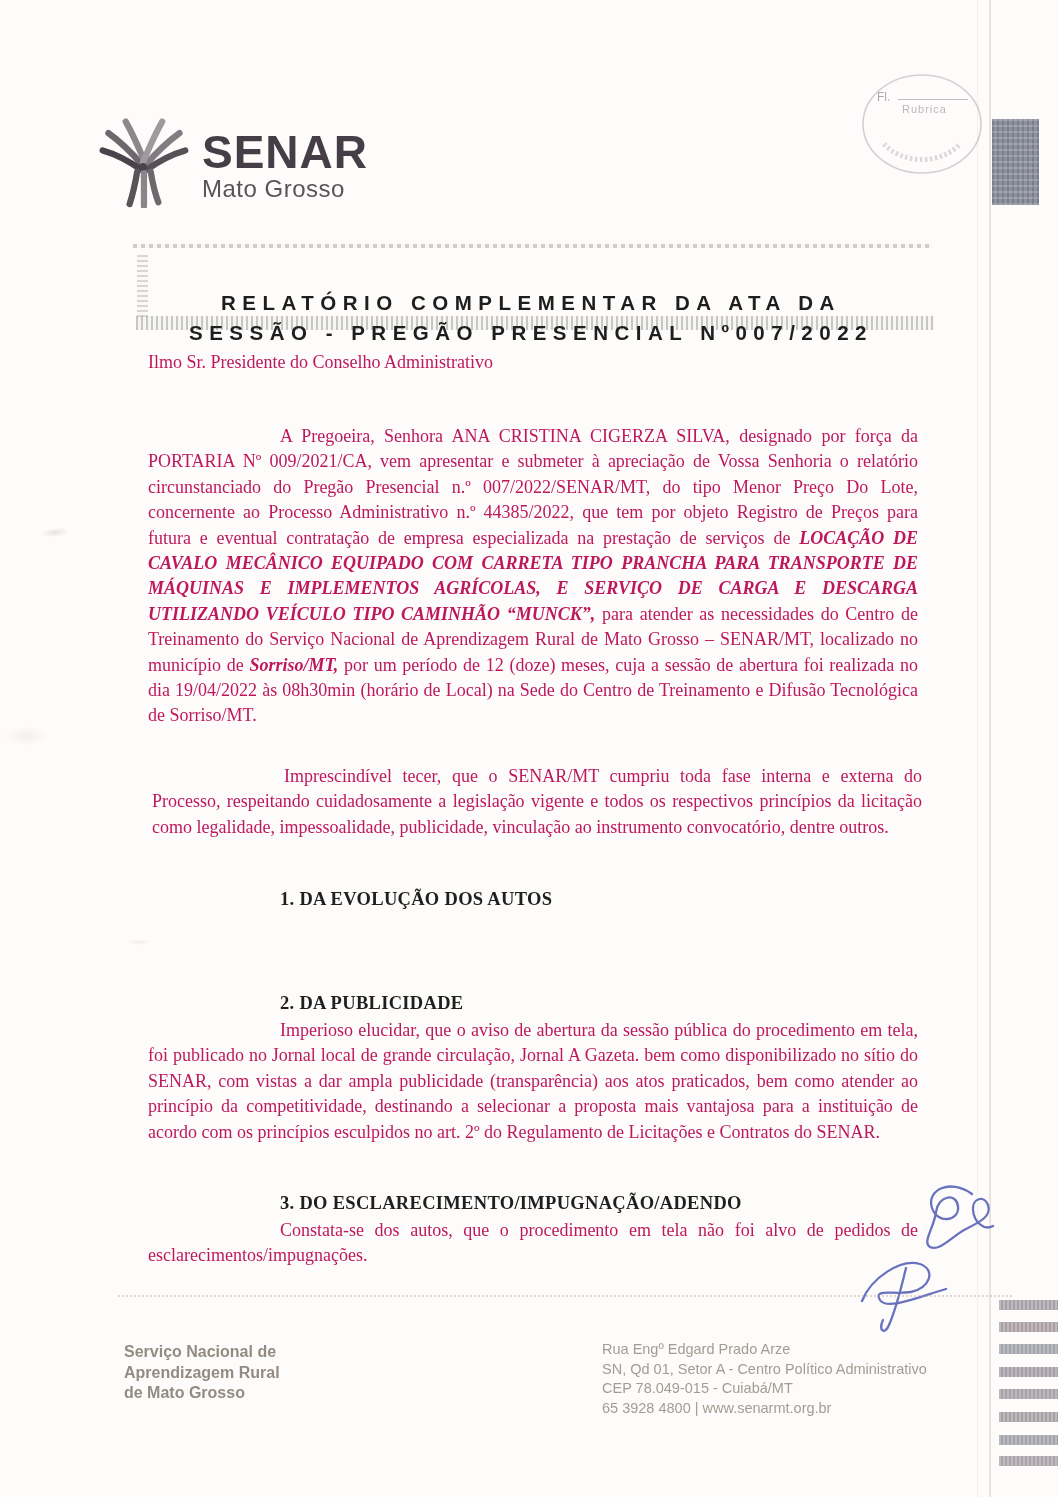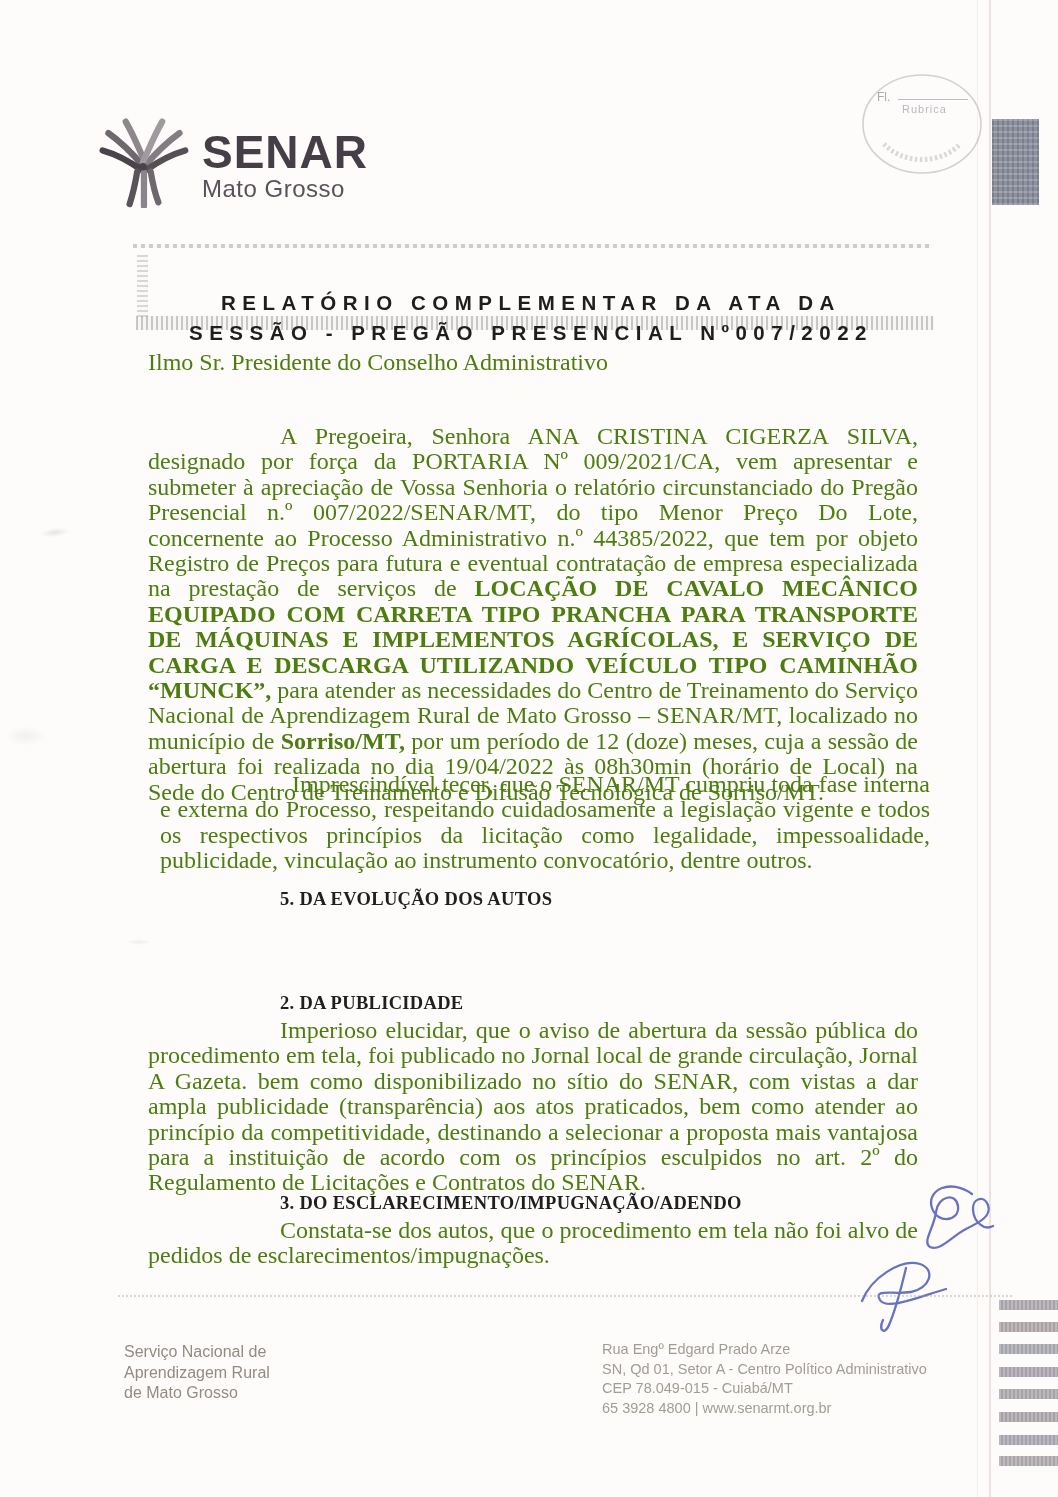--- a/index.html
+++ b/index.html
@@ -38,31 +38,31 @@
       background:repeating-linear-gradient(90deg,rgba(130,130,130,.7) 0 4px,rgba(230,230,230,.3) 4px 8px);}
   .title-leftbar{position:absolute;left:137px;top:255px;width:11px;height:62px;opacity:.6;
       background:repeating-linear-gradient(0deg,rgba(140,140,140,.55) 0 2px,rgba(235,235,235,.3) 2px 5px);}
   .title-bottombar{position:absolute;left:136px;top:316px;width:798px;height:14px;opacity:.65;
       background:repeating-linear-gradient(90deg,rgba(115,115,115,.6) 0 2px,rgba(228,228,228,.4) 2px 5px);}
   .doc-title{position:absolute;left:148px;top:252px;width:766px;text-align:center;
       font-family:"Liberation Sans",sans-serif;font-weight:bold;font-size:20.5px;line-height:30px;
       letter-spacing:6.5px;color:#1e1e1e;margin-top:36px;}
 
   
-  .bt{position:absolute;left:148px;width:770px;font-size:24px;line-height:25.4px;text-align:justify;color:#4d7c0f;}
+  .bt{position:absolute;left:148px;width:770px;font-size:18px;line-height:25.4px;text-align:justify;color:#be185d;}
   .indent{text-indent:132px;}
   .sec-heading{position:absolute;left:280px;font-size:18.5px;font-weight:bold;color:#1f1f1f;letter-spacing:.3px;}
-  .b{font-weight:bold;}
+  .b{font-weight:bold;font-style:italic;}
 
   
   .sig-svg{position:absolute;left:0;top:0;pointer-events:none;}
 
   
   .footer-org{position:absolute;left:124px;top:1342px;font-family:"Liberation Sans",sans-serif;
-      font-size:16px;font-weight:normal;line-height:20.5px;color:#81776e;opacity:.85;}
+      font-size:16px;font-weight:bold;line-height:20.5px;color:#81776e;opacity:.85;}
   .footer-org span{display:block;}
   .footer-addr{position:absolute;left:602px;top:1340px;font-family:"Liberation Sans",sans-serif;
       font-size:14.5px;line-height:19.5px;color:#a29d94;}
   .footer-addr span{display:block;}
 </style>
 </head>
 <body>
 
 <div class="page">
 
@@ -109,23 +109,23 @@
   <div class="title-bottombar"></div>
   <div class="doc-title">
     <div>RELATÓRIO COMPLEMENTAR DA ATA DA</div>
     <div>SESSÃO - PREGÃO PRESENCIAL Nº007/2022</div>
   </div>
 
   <div class="bt" style="top:350px;">Ilmo Sr. Presidente do Conselho Administrativo</div>
 
   <p class="bt indent" style="top:424px;margin:0;"><span>A Pregoeira, Senhora ANA CRISTINA CIGERZA SILVA, designado por força da PORTARIA Nº 009/2021/CA, vem apresentar e submeter à apreciação de Vossa Senhoria o relatório circunstanciado do Pregão Presencial n.º 007/2022/SENAR/MT, do tipo Menor Preço Do Lote, concernente ao Processo Administrativo n.º 44385/2022, que tem por objeto Registro de Preços para futura e eventual contratação de empresa especializada na prestação de serviços de </span><span class="b">LOCAÇÃO DE CAVALO MECÂNICO EQUIPADO COM CARRETA TIPO PRANCHA PARA TRANSPORTE DE MÁQUINAS E IMPLEMENTOS AGRÍCOLAS, E SERVIÇO DE CARGA E DESCARGA UTILIZANDO VEÍCULO TIPO CAMINHÃO “MUNCK”,</span><span> para atender as necessidades do Centro de Treinamento do Serviço Nacional de Aprendizagem Rural de Mato Grosso – SENAR/MT, localizado no município de </span><span class="b">Sorriso/MT,</span><span> por um período de 12 (doze) meses, cuja a sessão de abertura foi realizada no dia 19/04/2022 às 08h30min (horário de Local) na Sede do Centro de Treinamento e Difusão Tecnológica de Sorriso/MT.</span></p>
 
-  <p class="bt indent" style="top:760px;margin:12px;">Imprescindível tecer, que o SENAR/MT cumpriu toda fase interna e externa do Processo, respeitando cuidadosamente a legislação vigente e todos os respectivos princípios da licitação como legalidade, impessoalidade, publicidade, vinculação ao instrumento convocatório, dentre outros.</p>
+  <p class="bt indent" style="top:760px;margin:4px;">Imprescindível tecer, que o SENAR/MT cumpriu toda fase interna e externa do Processo, respeitando cuidadosamente a legislação vigente e todos os respectivos princípios da licitação como legalidade, impessoalidade, publicidade, vinculação ao instrumento convocatório, dentre outros.</p>
 
-  <div class="sec-heading" style="top:889px;">5. DA EVOLUÇÃO DOS AUTOS</div>
+  <div class="sec-heading" style="top:889px;">1. DA EVOLUÇÃO DOS AUTOS</div>
 
   <div class="sec-heading" style="top:993px;">2. DA PUBLICIDADE</div>
   <p class="bt indent" style="top:1018px;margin:0;">Imperioso elucidar, que o aviso de abertura da sessão pública do procedimento em tela, foi publicado no Jornal local de grande circulação, Jornal A Gazeta. bem como disponibilizado no sítio do SENAR, com vistas a dar ampla publicidade (transparência) aos atos praticados, bem como atender ao princípio da competitividade, destinando a selecionar a proposta mais vantajosa para a instituição de acordo com os princípios esculpidos no art. 2º do Regulamento de Licitações e Contratos do SENAR.</p>
 
   <div class="sec-heading" style="top:1193px;">3. DO ESCLARECIMENTO/IMPUGNAÇÃO/ADENDO</div>
   <p class="bt indent" style="top:1218px;margin:0;">Constata-se dos autos, que o procedimento em tela não foi alvo de pedidos de esclarecimentos/impugnações.</p>
 
   <svg class="sig-svg" width="1058" height="1497" viewBox="0 0 1058 1497">
     <g fill="none" stroke="#5560b8" stroke-width="2.3" stroke-linecap="round" opacity=".88">
       <path d="M 972,1194 C 950,1178 926,1190 932,1208 C 937,1224 960,1222 958,1206 C 956,1192 938,1196 936,1212 C 934,1228 922,1242 930,1247 C 940,1252 952,1236 966,1229 C 980,1222 992,1216 988,1205 C 984,1195 972,1198 973,1210 C 974,1222 984,1231 993,1226"></path>

